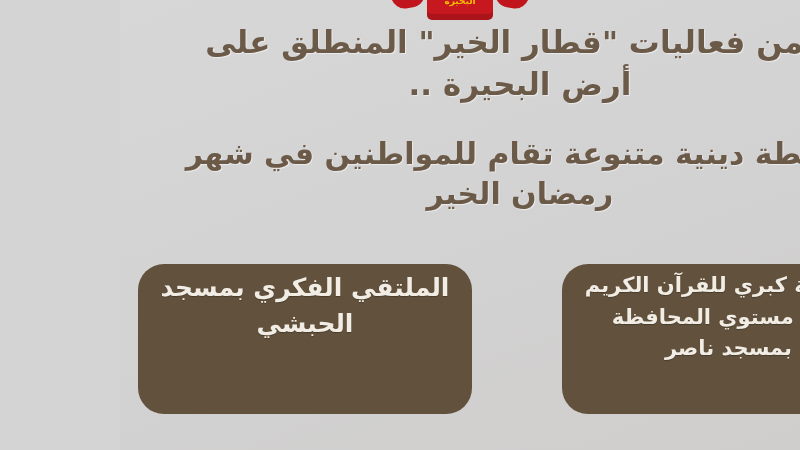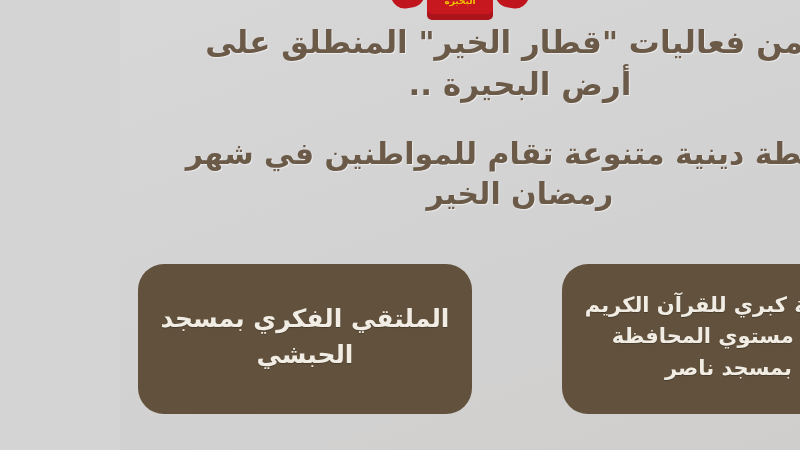--- a/index.html
+++ b/index.html
@@ -105,21 +105,21 @@
     position: absolute;
     top: 0;
     background: #62523d;
     border-radius: 26px;
     color: #f1ede5;
     direction: rtl;
     text-align: center;
     font-weight: bold;
     box-sizing: border-box;
     display: flex;
-    align-items: center;
+    align-items: flex-start;
     justify-content: center;
     padding: 6px 14px 10px;
     overflow: hidden;
   }
   .card-left {
     left: 18px;
     width: 334px;
     height: 150px;
   }
   .card-right {

